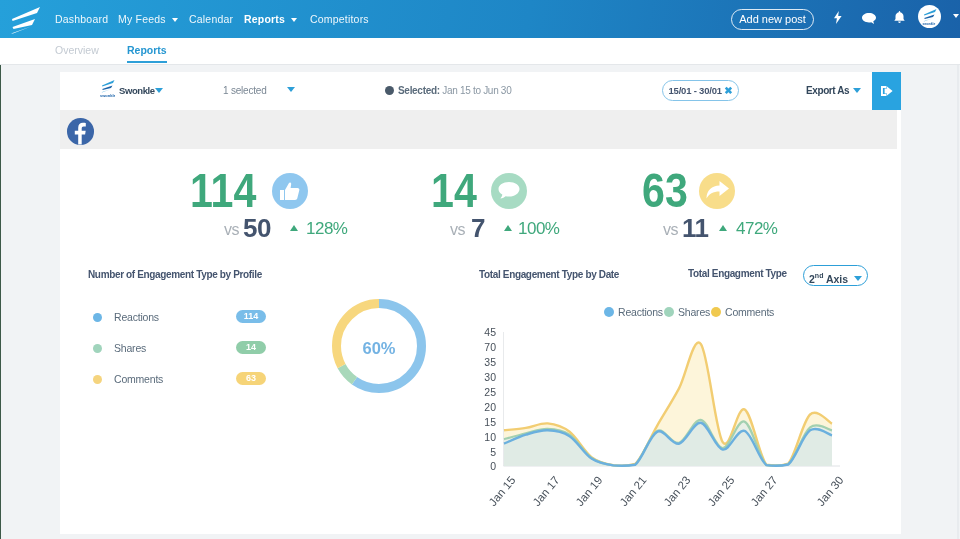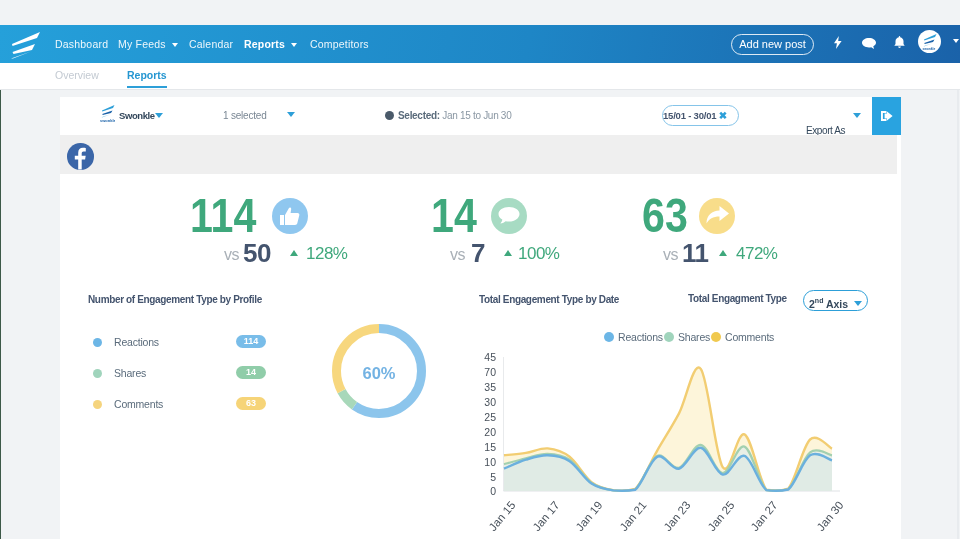--- a/index.html
+++ b/index.html
@@ -1,18 +1,18 @@
 <!DOCTYPE html>
 <html><head>
 <meta charset="utf-8">
 <style>
 * { margin:0; padding:0; box-sizing:border-box; }
 html,body { width:960px; height:539px; overflow:hidden; }
 body { font-family:"Liberation Sans", sans-serif; background:#f1f3f5; position:relative; }
-#stage { position:absolute; left:0; top:0; width:960px; height:410px;margin-top:25px; }
+#stage { position:absolute; left:0; top:0; width:960px; height:410px; }
 .abs { position:absolute; }
 
 
 .topnav { left:0; top:0; width:960px; height:38px;
   background:linear-gradient(100deg,#25a0da 0%,#1e86c6 55%,#1a62a9 100%); }
 .navlink { position:absolute; top:13px; font-size:10.5px; color:rgba(255,255,255,.92); letter-spacing:.2px; }
 .navlink.bold { font-weight:bold; color:#fff; }
 .caret-w { display:inline-block; width:0; height:0; border-left:3.5px solid transparent; border-right:3.5px solid transparent; border-top:4.5px solid #fff; vertical-align:1px; margin-left:6px; }
 .addpost { position:absolute; left:731px; top:9px; width:83px; height:21px; border:1px solid rgba(255,255,255,.85); border-radius:11px; color:#fff; font-size:11px; text-align:center; line-height:19px; }
 
@@ -22,21 +22,21 @@
 .tab.inactive { color:#c3cad2; }
 .tab.active { color:#2596d1; font-weight:bold; }
 .tab-underline { position:absolute; left:127px; top:61px; width:40px; height:2px; background:#2d9fd8; }
 
 
 .pagebg { left:0; top:65px; width:960px; height:474px; background:#f1f3f5; }
 .leftline { left:0; top:65px; width:1px; height:474px; background:#3d5948; }
 .card { left:60px; top:72px; width:841px; height:462px; background:#fff; }
 .tb-txt { position:absolute; font-size:10px; color:#33475b; letter-spacing:-0.2px; }
 .caret-b { display:inline-block; width:0; height:0; border-left:4px solid transparent; border-right:4px solid transparent; border-top:5px solid #2d9fd8; vertical-align:1px; }
-.pill-date { position:absolute; left:662px; top:80px; width:77px; height:21px; border:1px solid #85c4e9; border-radius:11px; background:#fff; font-size:9.5px; font-weight:bold; color:#44546e; text-align:left; line-height:19px; letter-spacing:-0.2px; }
+.pill-date { position:absolute; left:662px; top:80px; width:77px; height:21px; border:1px solid #85c4e9; border-radius:11px; background:#fff; font-size:9.5px; font-weight:bold; color:#44546e; text-align:center; line-height:19px; letter-spacing:-0.2px; }
 .exportbtn { position:absolute; left:872px; top:72px; width:29px; height:38px; background:#29a3e0; }
 
 
 .band { left:60px; top:110px; width:837px; height:39px; background:#efefef; }
 .band-title { position:absolute; left:100px; top:121px; font-size:15px; color:#5f7285; letter-spacing:-0.4px; }
 .fb { position:absolute; left:67px; top:118px; width:26.5px; height:26.5px; border-radius:50%; background:#3b66a8; overflow:hidden; }
 
 
 .big { position:absolute; font-size:49px; line-height:49px; font-weight:bold; color:#3fa87c; transform:scaleX(0.84); transform-origin:left top; }
 .statcircle { position:absolute; width:36px; height:36px; border-radius:50%; }
@@ -109,21 +109,21 @@
     <polygon points="3,26.5 21,20.5 5,26.5" fill="#2d9fd8"></polygon>
     <text x="0" y="35" font-size="8" fill="#1a62a9" font-weight="bold">swonkle</text>
   </svg>
   <span class="tb-txt" style="left:119px;top:85px;font-weight:bold;font-size:9.5px;letter-spacing:-0.4px">Swonkle</span>
     <span class="abs caret-b" style="left:155px;top:88px"></span>
   <span class="tb-txt" style="left:223px;top:85px;color:#7a8794">1 selected</span>
   <span class="abs caret-b" style="left:287px;top:87px"></span>
   <span class="abs" style="left:385px;top:86px;width:9px;height:9px;border-radius:50%;background:#4a5a6a"></span>
   <span class="tb-txt" style="left:398px;top:85px;letter-spacing:-0.3px"><b style="color:#5a6b7b">Selected:</b> <span style="color:#8a97a3">Jan 15 to Jun 30</span></span>
   <div class="pill-date">15/01 - 30/01 <span style="color:#2d9fd8;font-size:10px">✖</span></div>
-  <span class="tb-txt" style="left:806px;top:100px;font-weight:normal;letter-spacing:-0.4px">Export As</span>
+  <span class="tb-txt" style="left:806px;top:85px;font-weight:bold;letter-spacing:-0.4px">Export As</span>
   <span class="abs caret-b" style="left:853px;top:88px"></span>
   <div class="exportbtn"></div>
   <svg class="abs" style="left:880px;top:85px" width="13" height="12" viewBox="0 0 13 12">
     <path d="M1 1 H6.5 V2.9 H2.9 V9.1 H6.5 V11 H1 Z" fill="#fff"></path>
     <path d="M7 3.6 V1.6 L12.6 6 L7 10.4 V8.4 H4.6 V3.6 Z" fill="#fff"></path>
   </svg>
 
   <div class="abs band"></div>
   <div class="fb"></div>
   <svg class="abs" style="left:67px;top:118px" width="26.5" height="26.5" viewBox="0 0 26.5 26.5">

